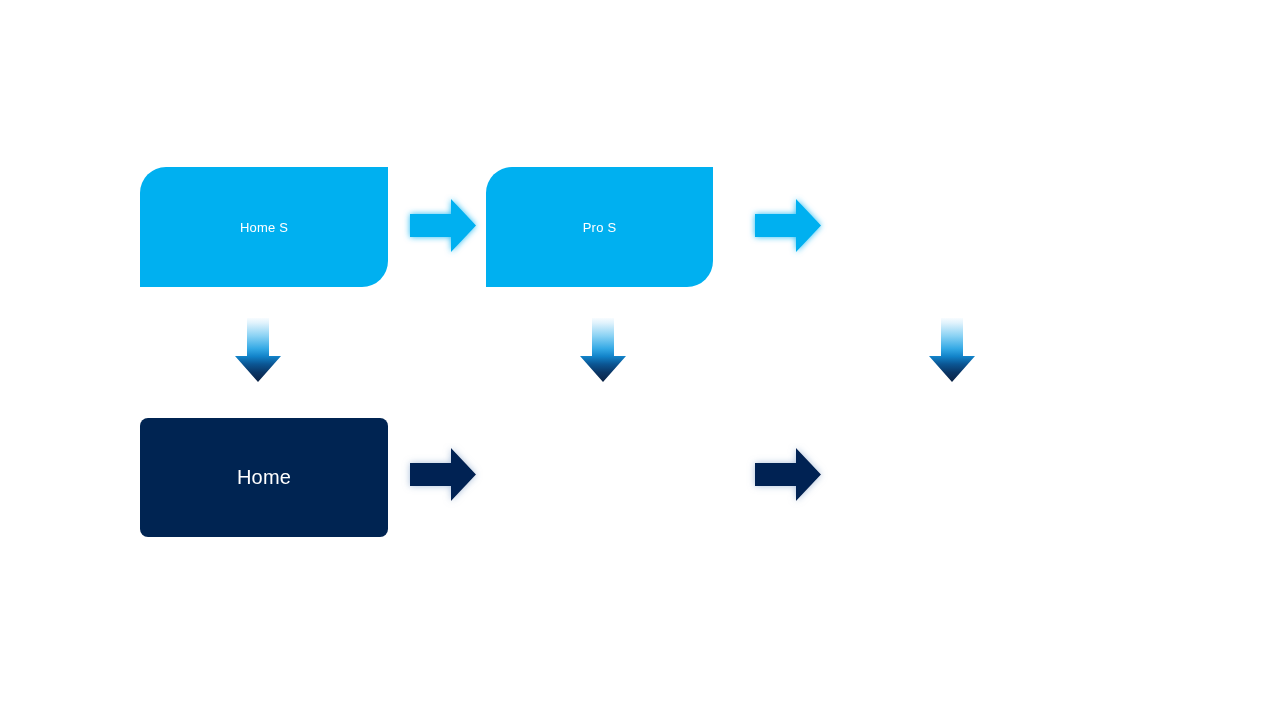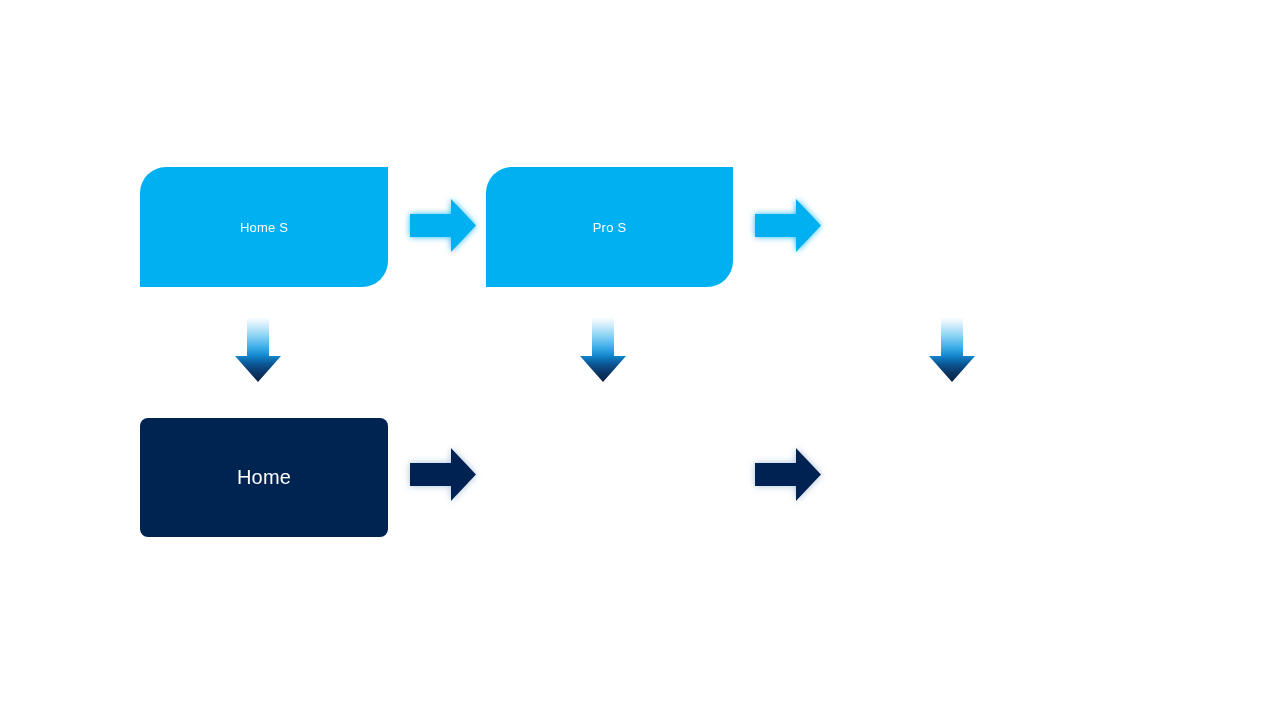--- a/index.html
+++ b/index.html
@@ -33,21 +33,21 @@
   }
   .node-bottom {
     top: 418px;
     height: 119px;
     background: #002452;
     border-radius: 8px;
     font-size: 20px;
     letter-spacing: 0.2px;
   }
   .col-1 { left: 140px; width: 248px; }
-  .col-2 { left: 486px; width: 247px; }
+  .col-2 { left: 486px; width: 227px; }
   .col-3 { left: 830px; width: 248px; }
 
   .arrow-wrap {
     position: absolute;
     pointer-events: none;
   }
   .right-arrow-top-1    { left: 400px; top: 194px; }
   .right-arrow-top-2    { left: 745px; top: 194px; }
   .right-arrow-bottom-1 { left: 400px; top: 443px; }
   .right-arrow-bottom-2 { left: 745px; top: 443px; }

